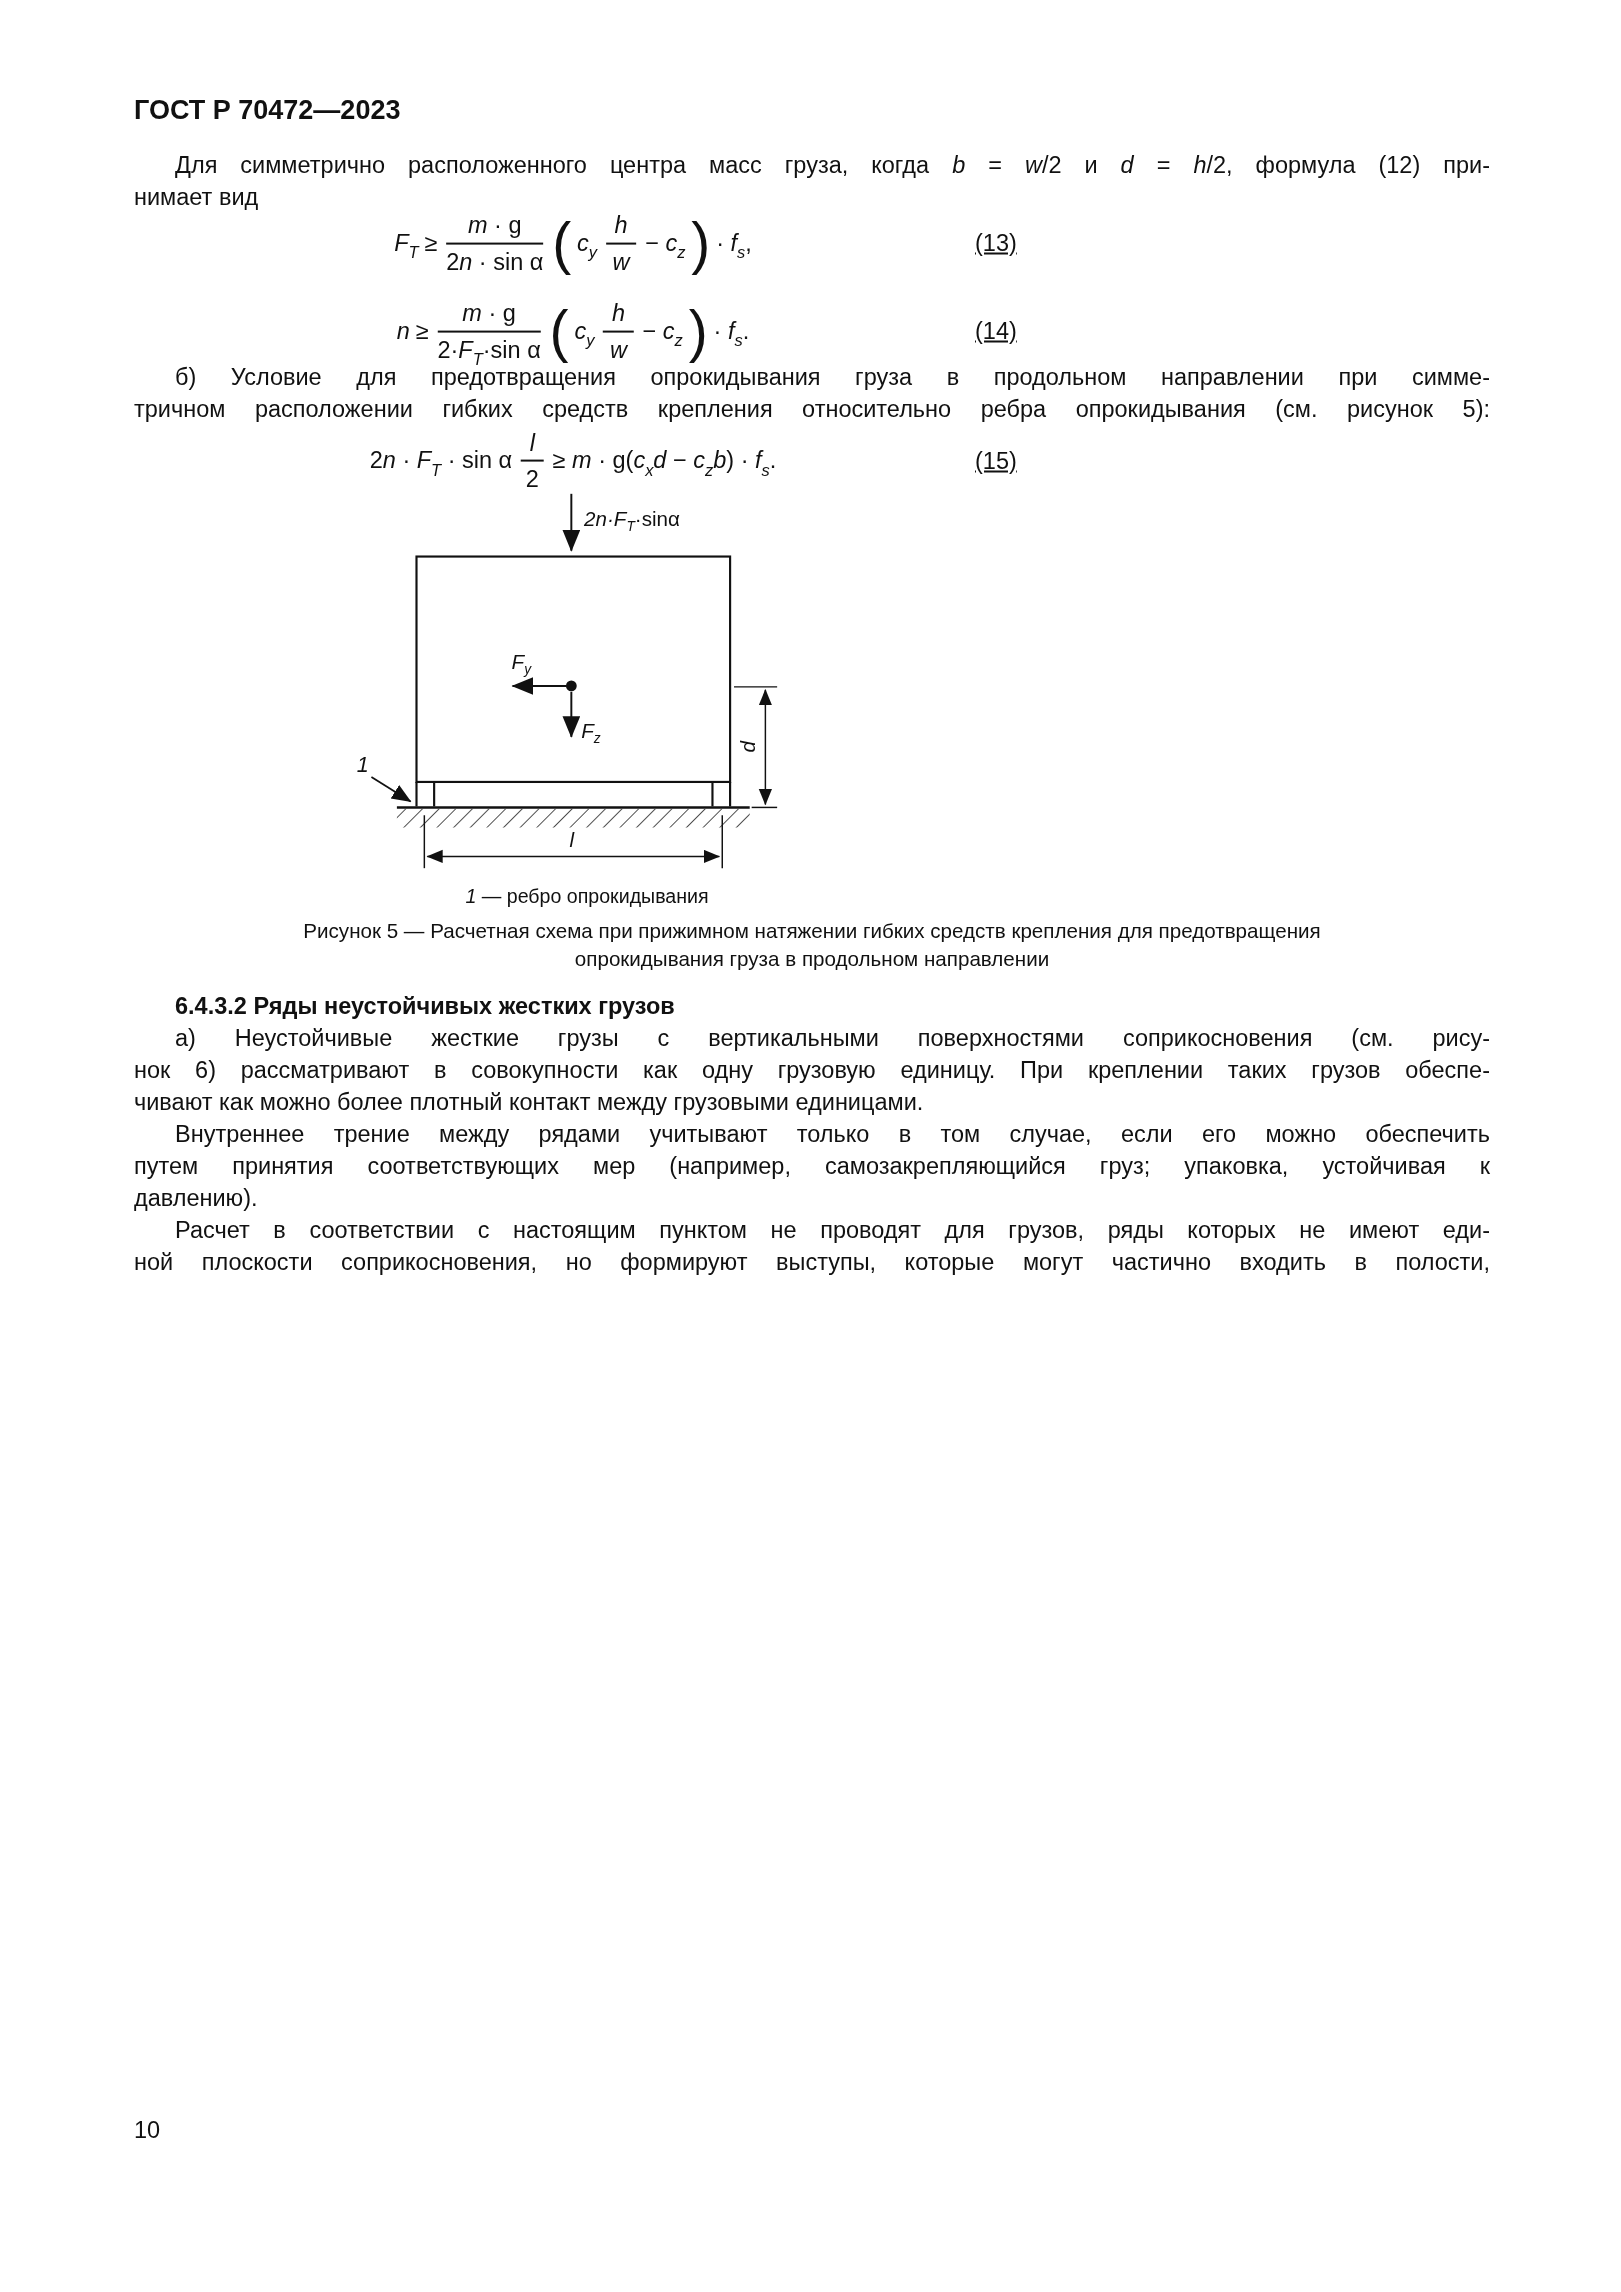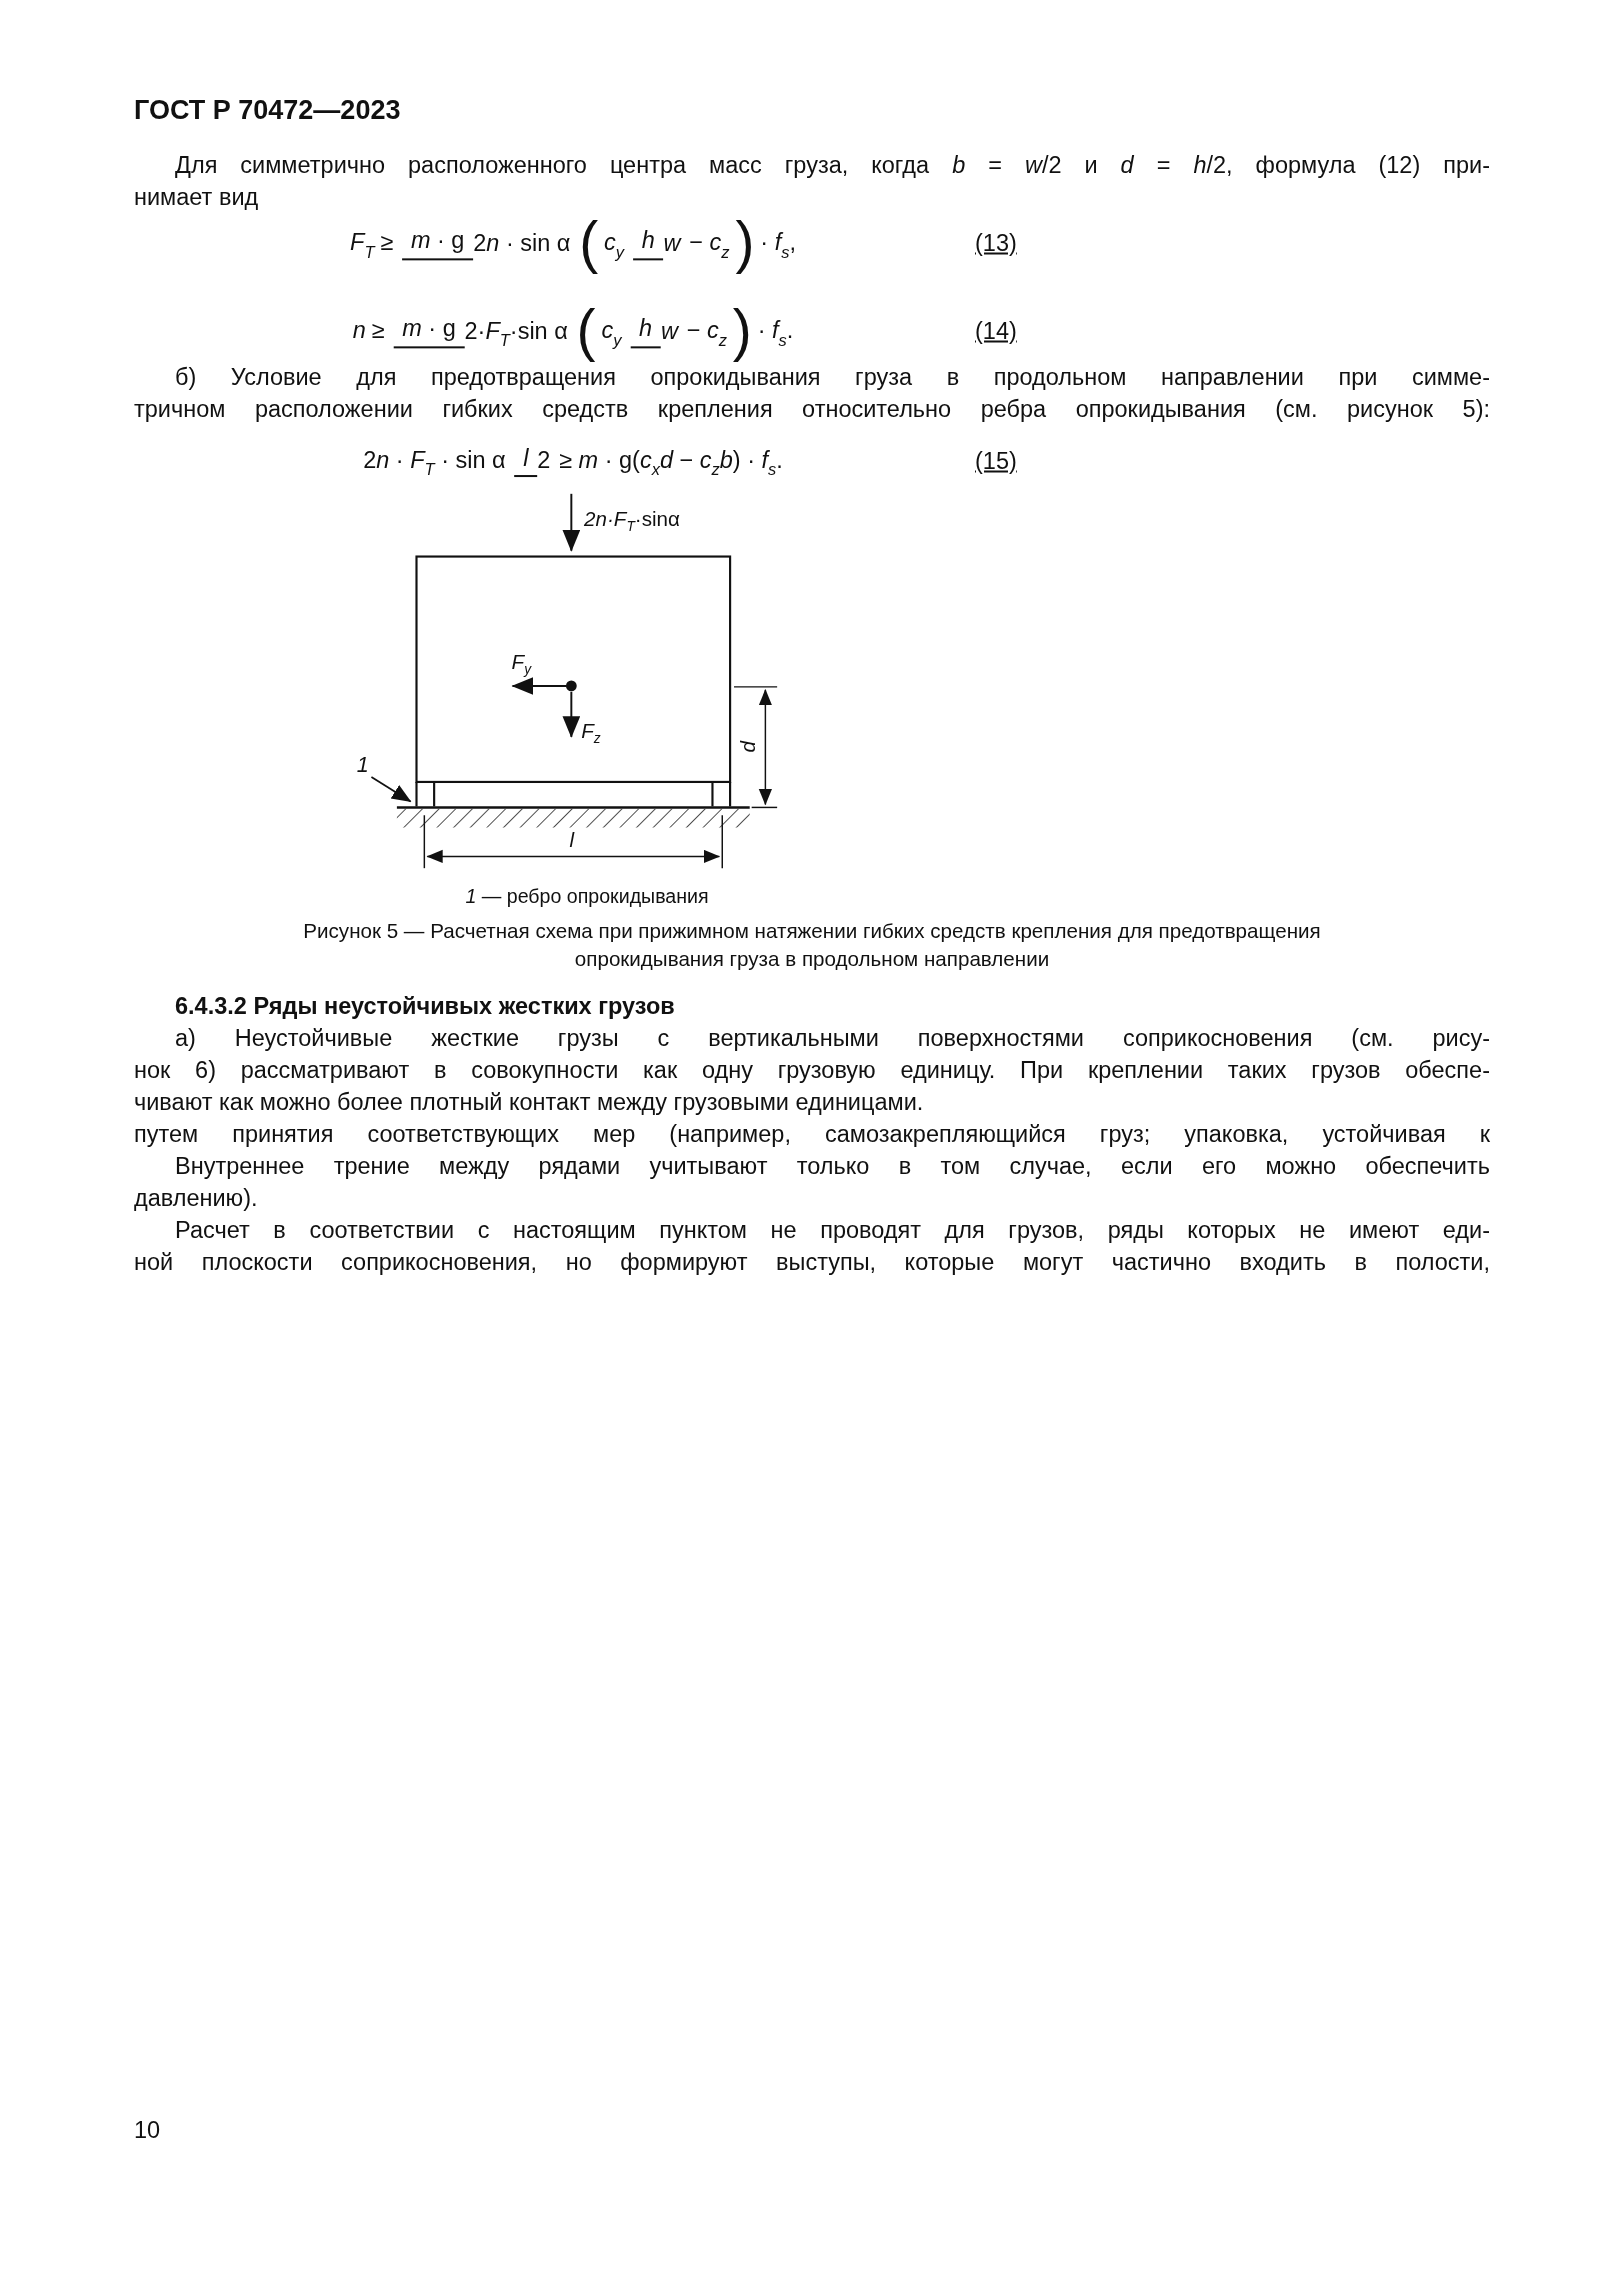--- a/index.html
+++ b/index.html
@@ -35,21 +35,21 @@
     transform:translate(-50%,-50%);
     display:flex; align-items:center; gap:5.9px;
     font-size:23.5px; white-space:nowrap;
   }
   .formula-number {
     position:absolute; left:841px; top:50%;
     transform:translateY(-50%);
     font-size:23.5px;
     text-decoration:underline;
   }
-  .frac { display:inline-flex; flex-direction:row; align-items:flex-end; margin:0 2.9px; }
+  .frac { display:inline-flex; flex-direction:column; align-items:flex-end; margin:0 2.9px; }
   .frac .num { border-bottom:2px solid #111; align-self:stretch; text-align:center; padding:1px 8.8px 3.9px; line-height:1.15; }
   .frac .den { align-self:stretch; text-align:center; padding-top:3.9px; line-height:1.15; }
   .bparen { font-size:57px; line-height:0.9; font-weight:300; }
 
   
   .caption-items { left:571px; top:885px; transform:translateX(-50%); font-size:19.6px; white-space:nowrap;margin-left:16px; }
   .fig-caption { left:134px; top:917px; width:1356px; text-align:center; font-size:20.6px; line-height:28px; }
 
   .section-block { top:990px; }
   .clause-heading { font-weight:bold; text-indent:41px; }
@@ -190,22 +190,22 @@
   </div>
 
   <div class="abs textcol section-block">
     <div class="clause-heading">6.4.3.2 Ряды неустойчивых жестких грузов</div>
     <div>
         <div class="jline first">а) Неустойчивые жесткие грузы с вертикальными поверхностями соприкосновения (см. рису-</div>
         <div class="jline">нок 6) рассматривают в совокупности как одну грузовую единицу. При креплении таких грузов обеспе-</div>
         <div class="jline last">чивают как можно более плотный контакт между грузовыми единицами.</div>
       </div>
     <div>
+        <div class="jline first">Внутреннее трение между рядами учитывают только в том случае, если его можно обеспечить</div>
         <div class="jline">путем принятия соответствующих мер (например, самозакрепляющийся груз; упаковка, устойчивая к</div>
-        <div class="jline first">Внутреннее трение между рядами учитывают только в том случае, если его можно обеспечить</div>
         <div class="jline last">давлению).</div>
       </div>
     <div>
         <div class="jline first">Расчет в соответствии с настоящим пунктом не проводят для грузов, ряды которых не имеют еди-</div>
         <div class="jline">ной плоскости соприкосновения, но формируют выступы, которые могут частично входить в полости,</div>
       </div>
   </div>
 
   <div class="abs page-number">10</div>
 

